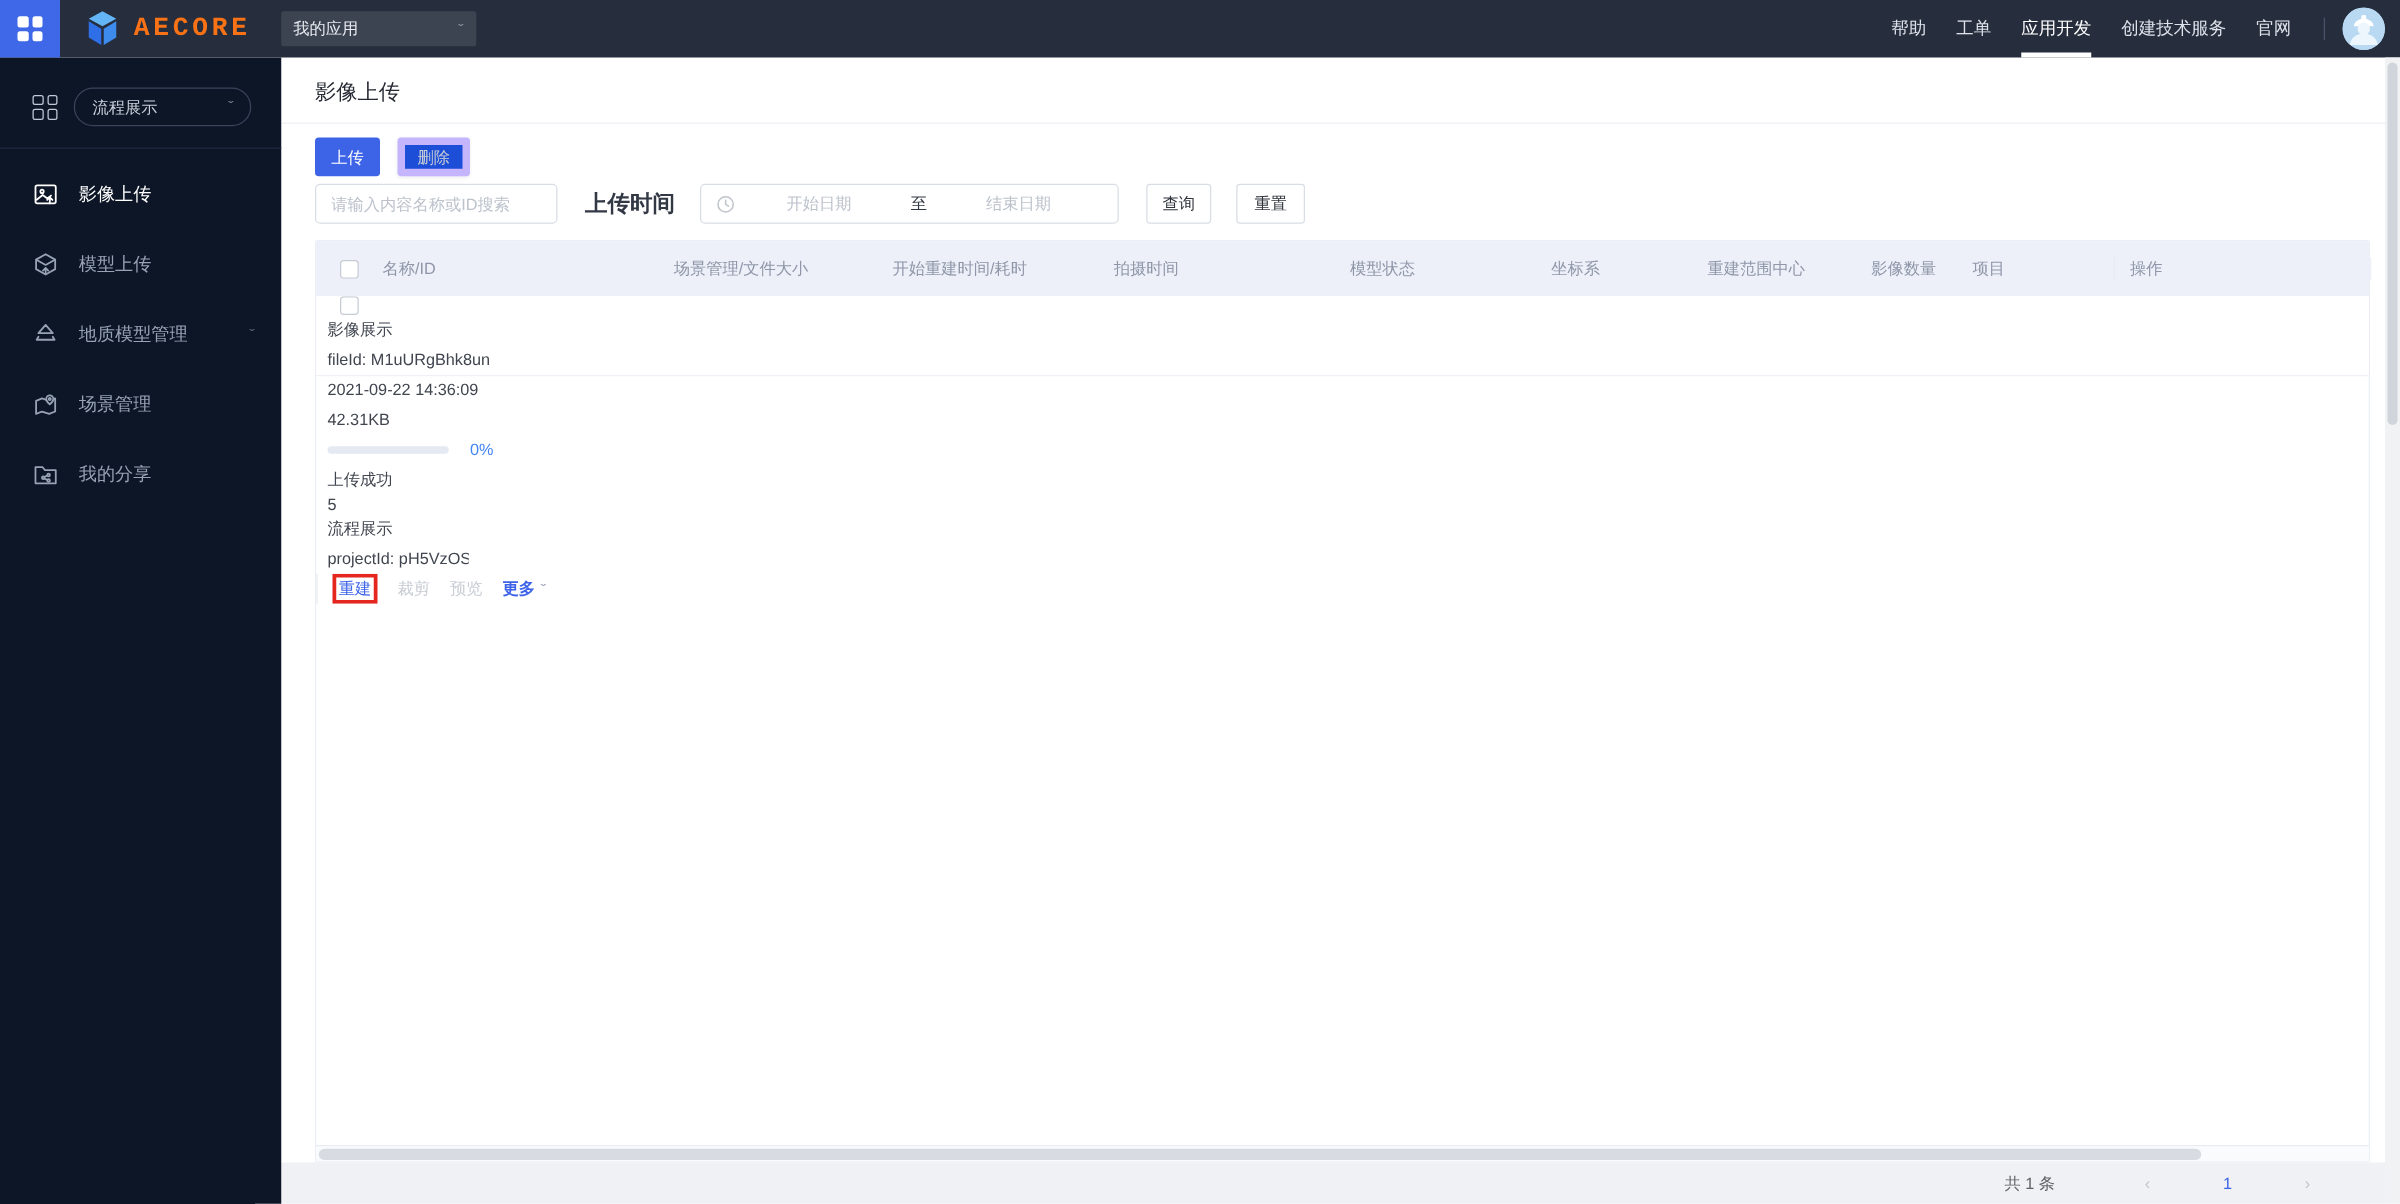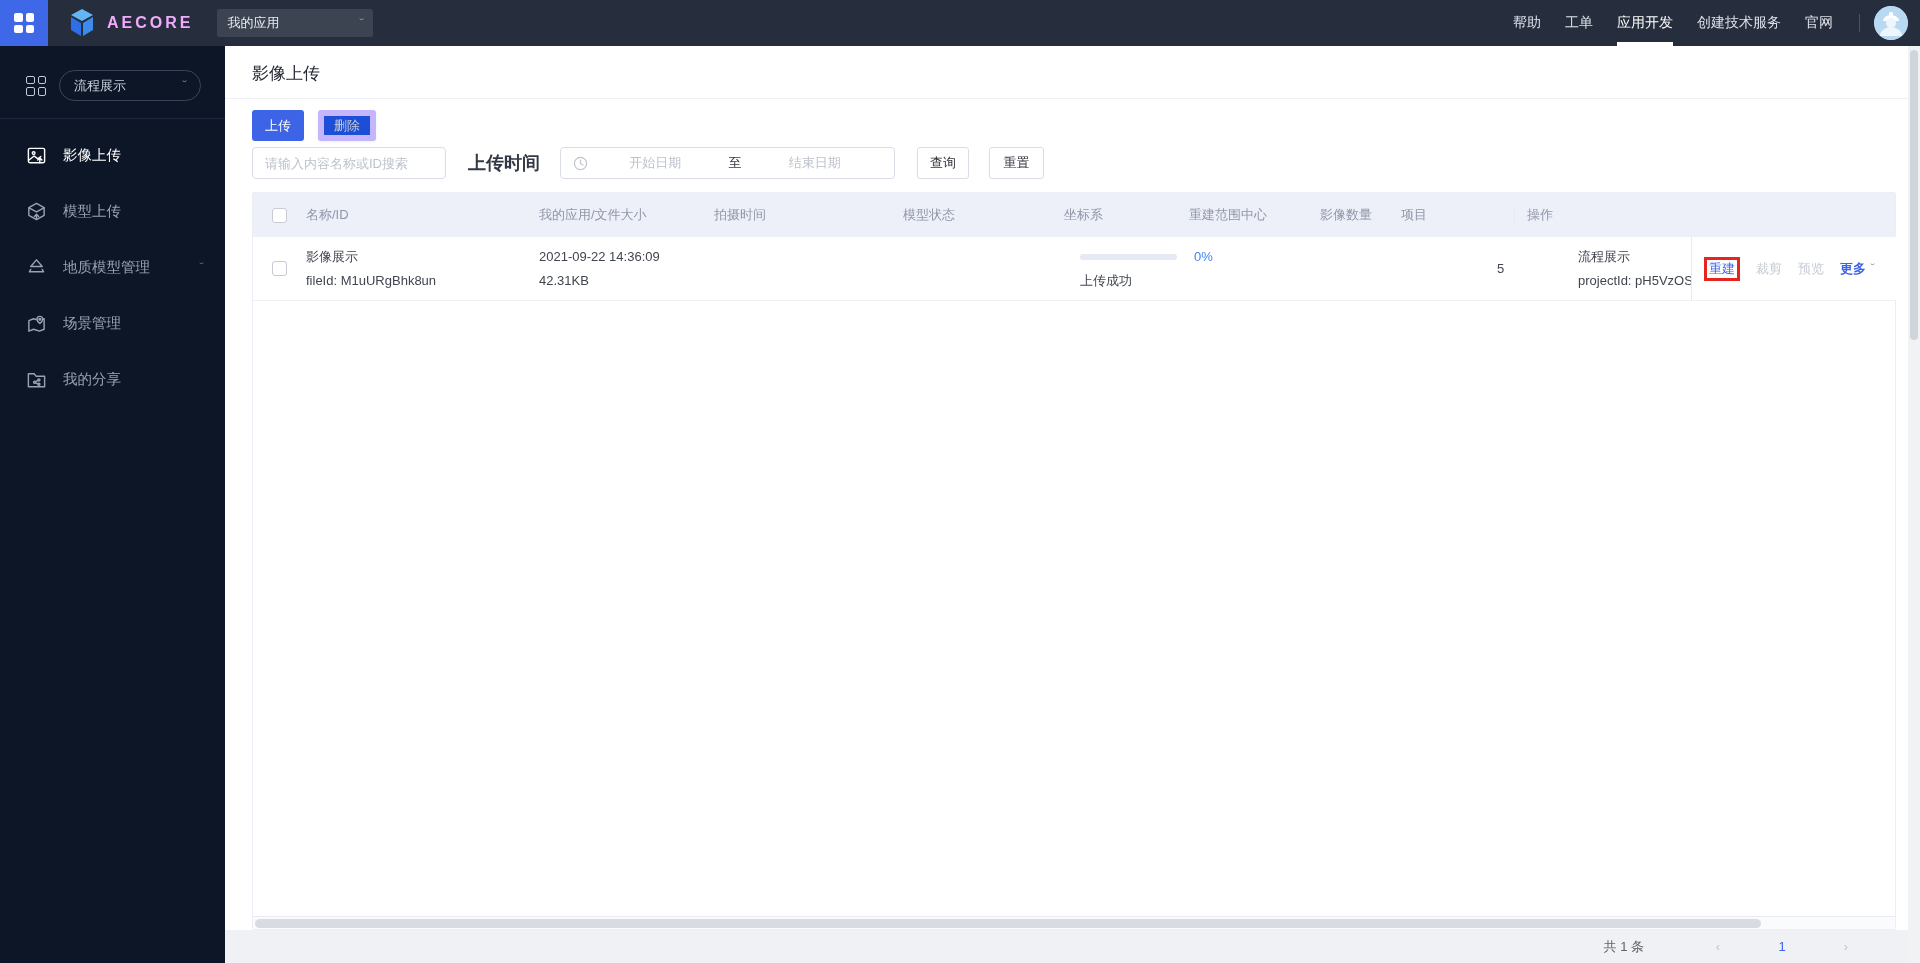--- a/index.html
+++ b/index.html
@@ -8,22 +8,22 @@
 
   
   .topbar { position:absolute; left:0; top:0; width:1920px; height:46px;
     background:#262d3c; display:flex; align-items:center; z-index:30; }
   .apps-btn { width:48px; height:46px; background:#3e68e7; display:flex;
     align-items:center; justify-content:center; flex:0 0 auto; cursor:pointer; }
   .apps-grid { width:20px; height:20px; display:grid; grid-template-columns:1fr 1fr;
     gap:3px; }
   .apps-grid i { background:#fff; border-radius:2px; display:block; }
   .brand { display:flex; align-items:center; margin-left:18px; }
-  .brand-text { color:#f0abfc; font-size:16px; font-weight:bold; letter-spacing:3px;
-    margin-left:9px; font-family:Liberation Sans, sans-serif; }
+  .brand-text { color:#f97316; font-size:21px; font-weight:bold; letter-spacing:3px;
+    margin-left:9px; font-family:Liberation Mono, monospace; }
   .top-select { margin-left:24px; width:156px; height:28px; background:#3c4452;
     border-radius:2px; color:#e8eaf0; font-size:13px; display:flex; align-items:center;
     padding:0 10px; cursor:pointer; }
   .top-select .chev { margin-left:auto; color:#9aa3b5; }
   .top-right { margin-left:auto; display:flex; align-items:center; height:46px;
     padding-right:12px; }
   .top-menu-item { color:#dde1ea; font-size:14px; margin:0 12px; height:46px;
     display:flex; align-items:center; position:relative; cursor:pointer; }
   .top-menu-item.active { color:#fff; }
   .top-menu-item.active::after { content:""; position:absolute; left:50%;
@@ -90,21 +90,21 @@
   .btn-query { margin-left:22px; width:52px; height:32px; background:#fff;
     border:1px solid #d9dde6; color:#30333c; }
   .btn-reset { margin-left:20px; width:55px; height:32px; background:#fff;
     border:1px solid #d9dde6; color:#30333c; }
 
   
   .table-wrap { position:absolute; left:27px; top:146px; width:1644px; height:738px;
     border:1px solid #ebeef5; border-radius:2px; background:#fff; }
   .t-header { display:flex; height:44px; background:#edf0f9; align-items:center; }
   .t-row { display:flex; height:64px; border-bottom:1px solid #eef1f6;
-    align-items:stretch; background:#fff; }
+    align-items:stretch; background:#fff;flex-direction:column; }
   .cell { padding:0 0 0 9px; display:flex; flex-direction:column;
     justify-content:center; font-size:13px; color:#8f96a8; overflow:hidden;
     white-space:nowrap; flex:0 0 auto; }
   .t-row .cell { color:#40454f; }
   .cell.c-check { width:44px; align-items:center; }
   .c-name { width:233px; } .c-time { width:175px; } .c-rebuild { width:177px; }
   .c-shoot { width:189px; } .c-status { width:161px; } .c-coord { width:125px; }
   .c-center { width:131px; } .c-count { width:81px; } .c-project { width:122px; }
   .c-action { width:206px; border-left:1px solid #e8eaf0; background:inherit;
     padding-left:12px; }
@@ -280,21 +280,22 @@
     <button class="btn btn-query">查询</button>
     <button class="btn btn-reset">重置</button>
   </div>
 
   <div class="table-wrap">
     <div class="t-header">
       <div class="cell c-check">
           <span class="checkbox"></span>
         </div>
       <div class="cell c-name">名称/ID</div>
-      <div class="cell c-time">我的应用/文件大小</div>
+      <div class="cell c-time">场景管理/文件大小</div>
+      <div class="cell c-rebuild">开始重建时间/耗时</div>
       <div class="cell c-shoot">拍摄时间</div>
       <div class="cell c-status">模型状态</div>
       <div class="cell c-coord">坐标系</div>
       <div class="cell c-center">重建范围中心</div>
       <div class="cell c-count">影像数量</div>
       <div class="cell c-project">项目</div>
       <div class="cell c-action">操作</div>
     </div>
 
     <div class="t-row">

